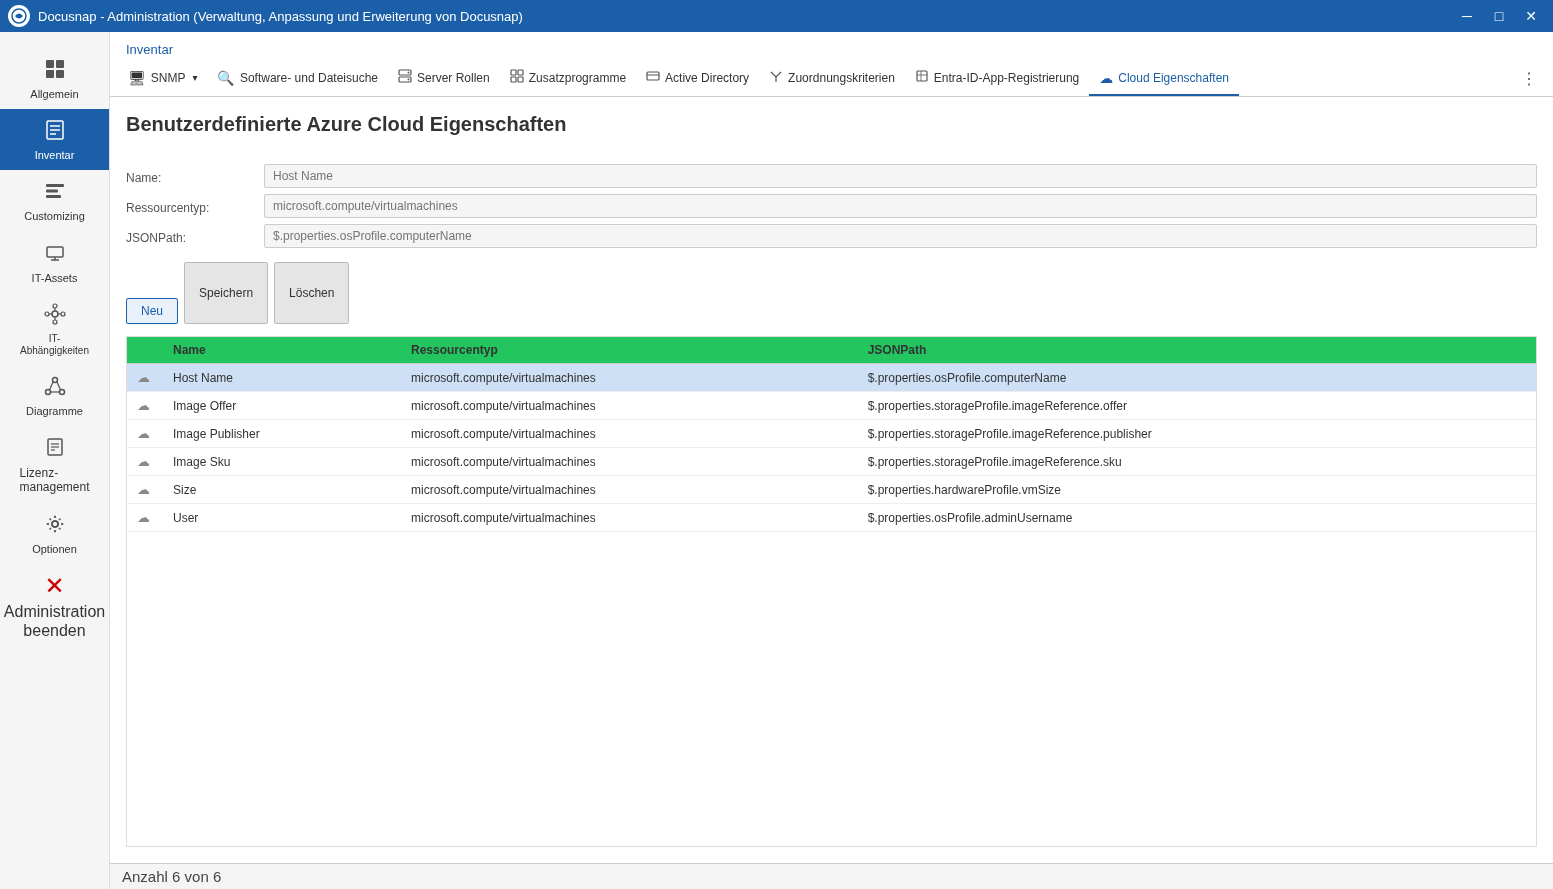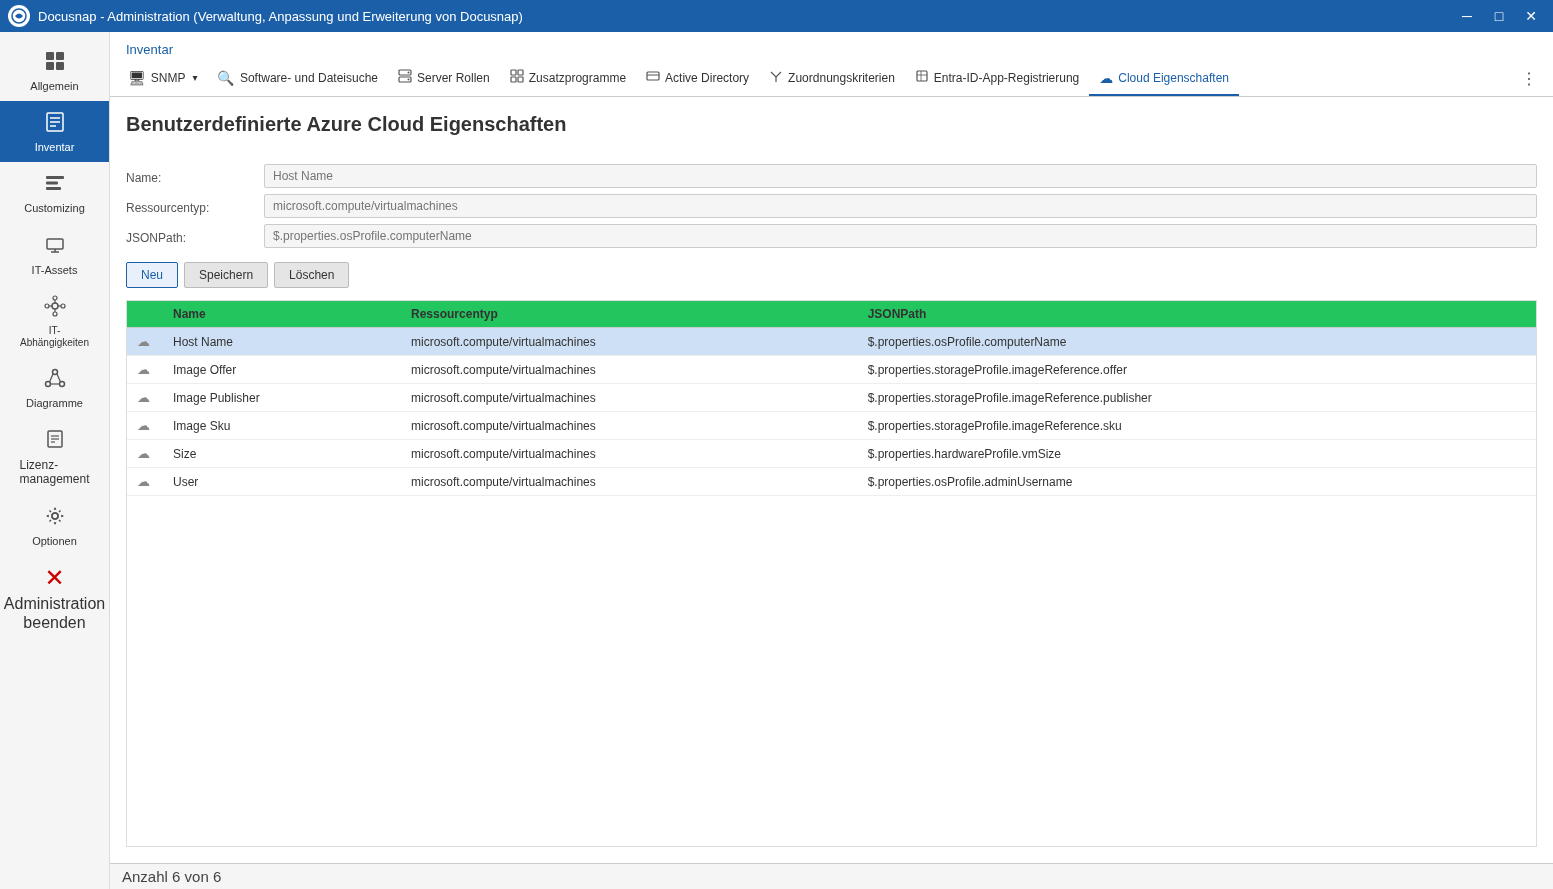--- a/index.html
+++ b/index.html
@@ -39,21 +39,21 @@
     }
 
     
     .sidebar {
       width: 110px;
       background: #f5f5f5;
       border-right: 1px solid #ddd;
       display: flex;
       flex-direction: column;
       align-items: center;
-      padding-top: 8px;
+      padding-top: 16px;
       gap: 0;
       overflow-y: auto;
     }
     .sidebar-item {
       width: 100%;
       display: flex;
       flex-direction: column;
       align-items: center;
       padding: 10px 6px 8px;
       cursor: pointer;
@@ -174,21 +174,21 @@
     }
     .btn {
       padding: 5px 14px;
       font-size: 12px;
       border: 1px solid #bbb;
       background: #e5e5e5;
       cursor: pointer;
       border-radius: 2px;
       color: #333;
     }
-    .btn.primary { background: #e8f0fb; border-color: #1a5fa8; color: #1a5fa8; }
+    .btn.primary { background: #e8f0fb; border-color: #1a5fa8; color: #1a5fa8; margin-top: 36px; }
 
     
     .data-table {
       border: 1px solid #ddd;
       flex: 1;
       overflow: auto;
       font-size: 12px;
     }
     .data-table table {
       width: 100%;

